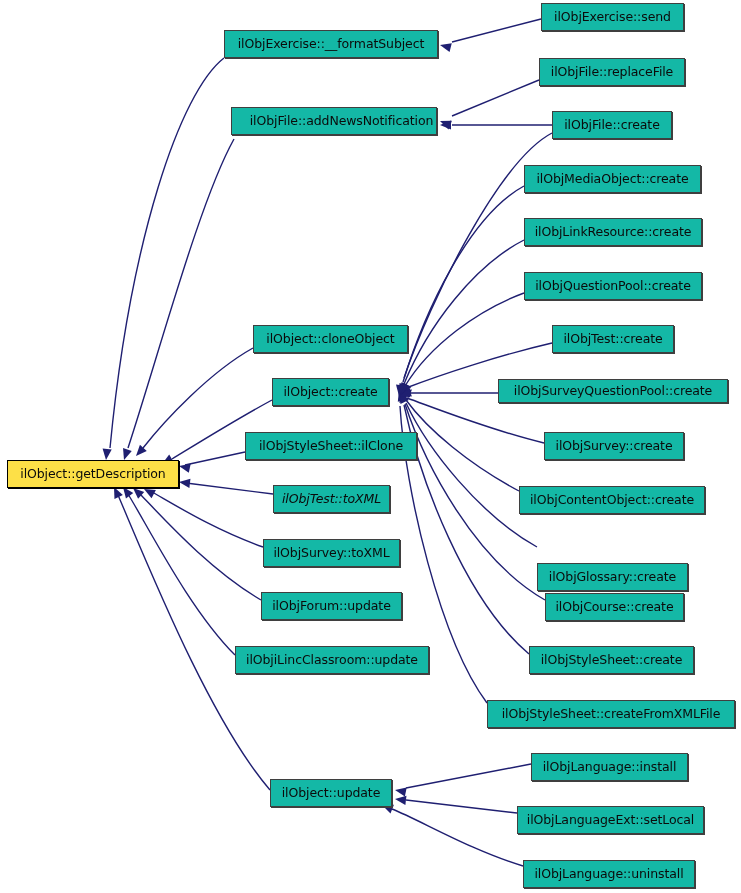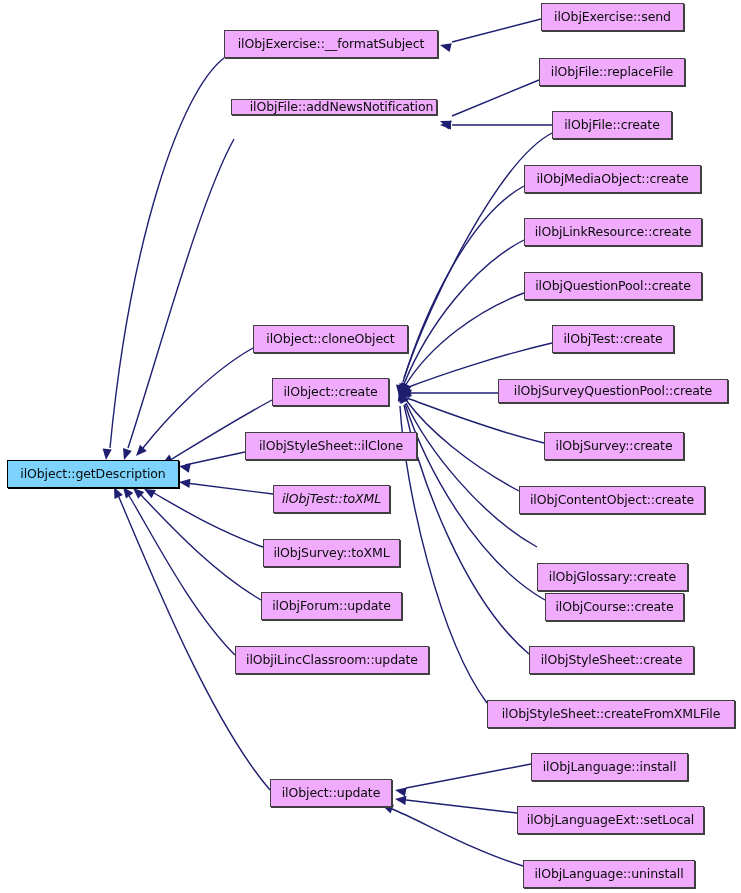--- a/index.html
+++ b/index.html
@@ -18,33 +18,33 @@
   svg.graph-canvas {
     position: absolute;
     top: 0; left: 0;
     width: 741px;
     height: 893px;
   }
   .node-box {
     position: absolute;
     box-sizing: border-box;
     border: 1px solid #3f3f3f;
-    background: #f0abfc;
+    background: #14b8a6;
     color: #0b0b0b;
     font-size: 12.5px;
     line-height: 1;
     display: flex;
     align-items: center;
     justify-content: center;
     white-space: nowrap;
     letter-spacing: -0.1px;
     box-shadow: 1px 1px 0 0 #3f3f3f;
   }
   .node-box.highlight {
-    background: #7dd3fc;
+    background: #fde047;
     border-color: #000000;
     box-shadow: 1px 1px 0 0 #000000;
   }
   .node-label {
     pointer-events: none;
   }
   .edge-path {
     fill: none;
     stroke: #1f1f71;
     stroke-width: 1.4px;
@@ -172,21 +172,21 @@
         <path class="edge-head" d="M 0,0 L -11,-4.6 L -11,4.6 Z" fill="#1f1f71" transform="translate(382,805) rotate(202)"></path>
       </g>
     </svg>
   <div id="node-layer">
       <div class="node-box highlight" style="left: 7px; top: 460px; width: 172px; height: 28px;">
         <span class="node-label">ilObject::getDescription</span>
       </div>
       <div class="node-box" style="left: 224px; top: 30px; width: 214px; height: 28px;">
         <span class="node-label">ilObjExercise::__formatSubject</span>
       </div>
-      <div class="node-box" style="left: 231px; top: 99px; width: 206px; height: 16px; padding-left: 15px;">
+      <div class="node-box" style="left: 231px; top: 107px; width: 206px; height: 28px; padding-left: 15px;">
         <span class="node-label">ilObjFile::addNewsNotification</span>
       </div>
       <div class="node-box" style="left: 253px; top: 325px; width: 155px; height: 28px;">
         <span class="node-label">ilObject::cloneObject</span>
       </div>
       <div class="node-box" style="left: 272px; top: 378px; width: 117px; height: 28px;">
         <span class="node-label">ilObject::create</span>
       </div>
       <div class="node-box" style="left: 245px; top: 432px; width: 172px; height: 28px;">
         <span class="node-label">ilObjStyleSheet::ilClone</span>

